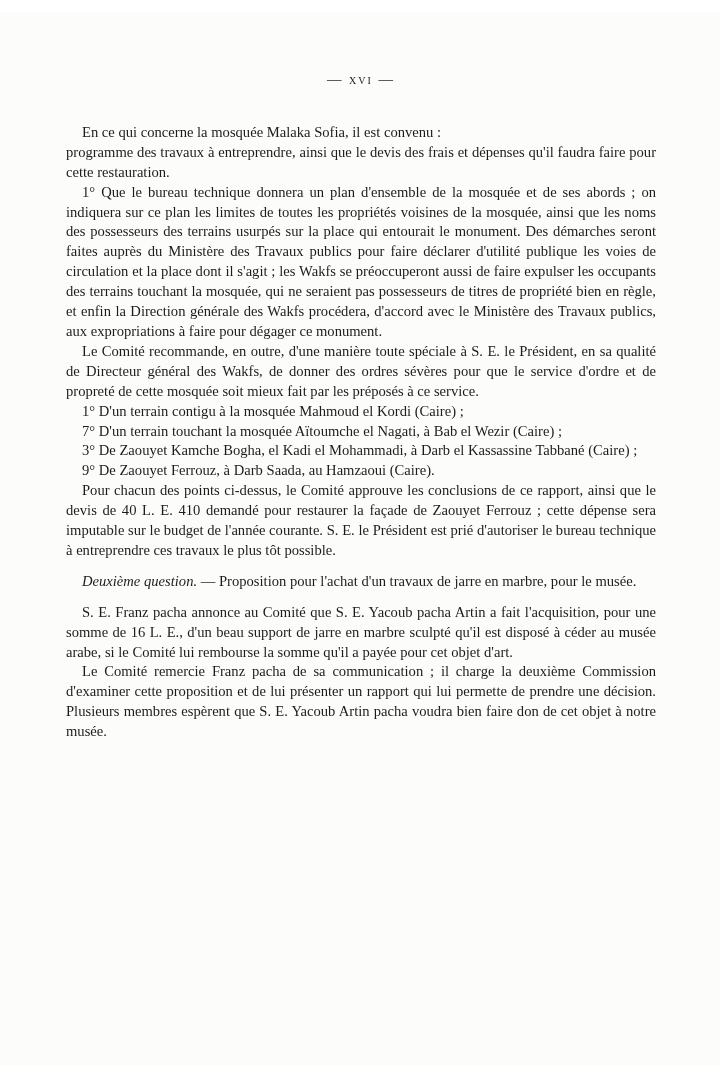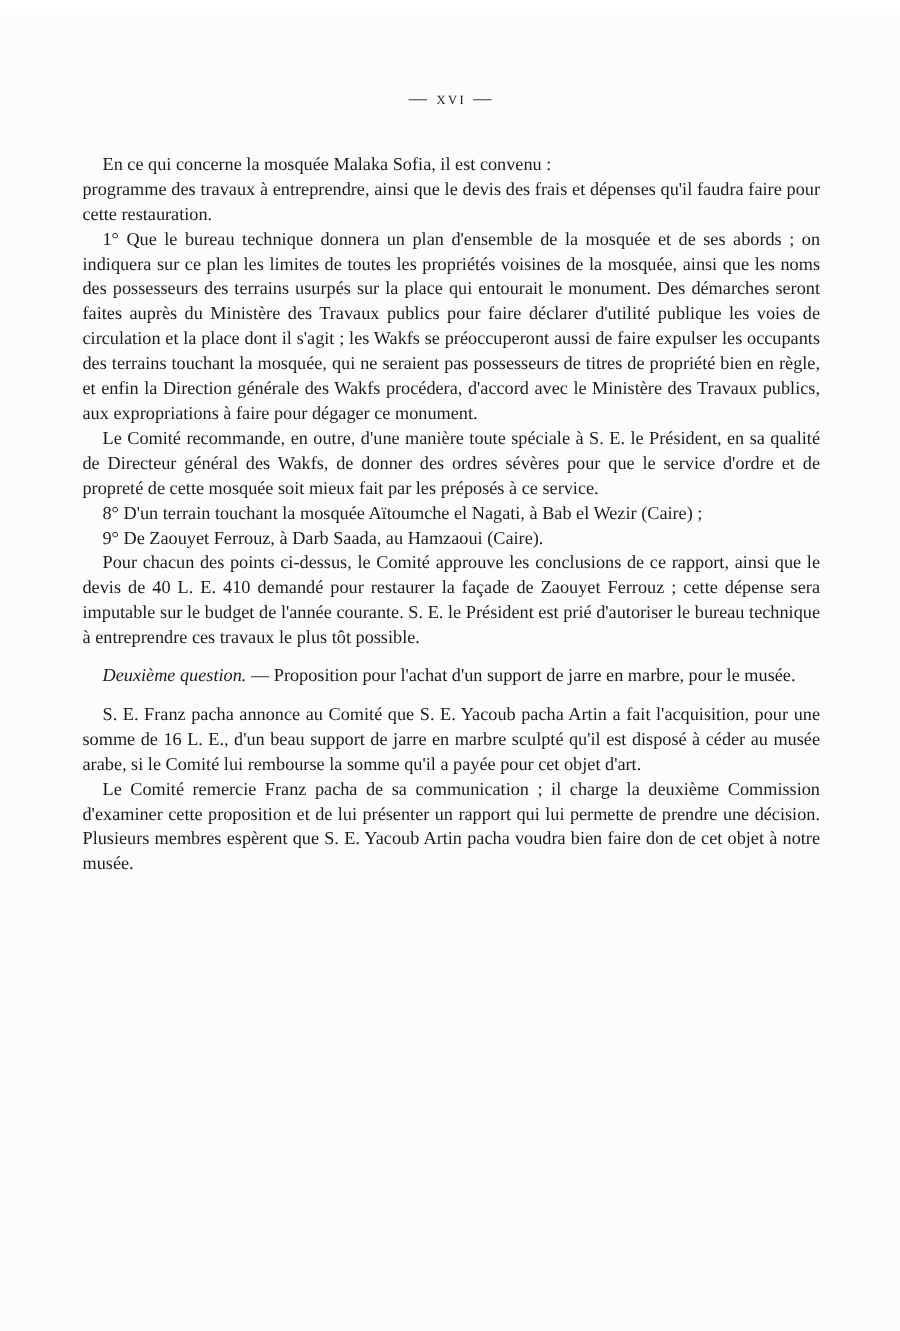--- a/index.html
+++ b/index.html
@@ -42,28 +42,30 @@
 
   <p class="para gap">En ce qui concerne la mosquée Malaka Sofia, il est convenu :</p>
 
   <p class="para noindent">programme des travaux à entreprendre, ainsi que le devis des frais et dépenses qu'il faudra faire pour cette restauration.</p>
 
   <p class="para">1° Que le bureau technique donnera un plan d'ensemble de la mosquée et de ses abords ; on indiquera sur ce plan les limites de toutes les propriétés voisines de la mosquée, ainsi que les noms des possesseurs des terrains usurpés sur la place qui entourait le monument. Des démarches seront faites auprès du Ministère des Travaux publics pour faire déclarer d'utilité publique les voies de circulation et la place dont il s'agit ; les Wakfs se préoccuperont aussi de faire expulser les occupants des terrains touchant la mosquée, qui ne seraient pas possesseurs de titres de propriété bien en règle, et enfin la Direction générale des Wakfs procédera, d'accord avec le Ministère des Travaux publics, aux expropriations à faire pour dégager ce monument.</p>
 
   <p class="para">Le Comité recommande, en outre, d'une manière toute spéciale à S. E. le Président, en sa qualité de Directeur général des Wakfs, de donner des ordres sévères pour que le service d'ordre et de propreté de cette mosquée soit mieux fait par les préposés à ce service.</p>
 
 
+  <p class="para">1° D'un terrain contigu à la mosquée Mahmoud el Kordi (Caire) ;</p>
 
-  <p class="para">8° D'un terrain touchant la mosquée Aïtoumche el Nagati, à Bab el Wezir (Caire) ;</p>
+  <p class="para">7° D'un terrain touchant la mosquée Aïtoumche el Nagati, à Bab el Wezir (Caire) ;</p>
 
+  <p class="para">3° De Zaouyet Kamche Bogha, el Kadi el Mohammadi, à Darb el Kassassine Tabbané (Caire) ;</p>
 
 
   <p class="para">9° De Zaouyet Ferrouz, à Darb Saada, au Hamzaoui (Caire).</p>
 
   <p class="para">Pour chacun des points ci-dessus, le Comité approuve les conclusions de ce rapport, ainsi que le devis de 40 L. E. 410 demandé pour restaurer la façade de Zaouyet Ferrouz ; cette dépense sera imputable sur le budget de l'année courante. S. E. le Président est prié d'autoriser le bureau technique à entreprendre ces travaux le plus tôt possible.</p>
 
-  <p class="para gap"><em>Deuxième question.</em><span> — Proposition pour l'achat d'un support de jarre en marbre, pour le musée.</span></p>
+  <p class="para gap"><em>Deuxième question.</em><span> — Proposition pour l'achat d'un travaux de jarre en marbre, pour le musée.</span></p>
 
   <p class="para gap">S. E. Franz pacha annonce au Comité que S. E. Yacoub pacha Artin a fait l'acquisition, pour une somme de 16 L. E., d'un beau support de jarre en marbre sculpté qu'il est disposé à céder au musée arabe, si le Comité lui rembourse la somme qu'il a payée pour cet objet d'art.</p>
 
   <p class="para">Le Comité remercie Franz pacha de sa communication ; il charge la deuxième Commission d'examiner cette proposition et de lui présenter un rapport qui lui permette de prendre une décision. Plusieurs membres espèrent que S. E. Yacoub Artin pacha voudra bien faire don de cet objet à notre musée.</p>
 
 </div>
 
 </body></html>

